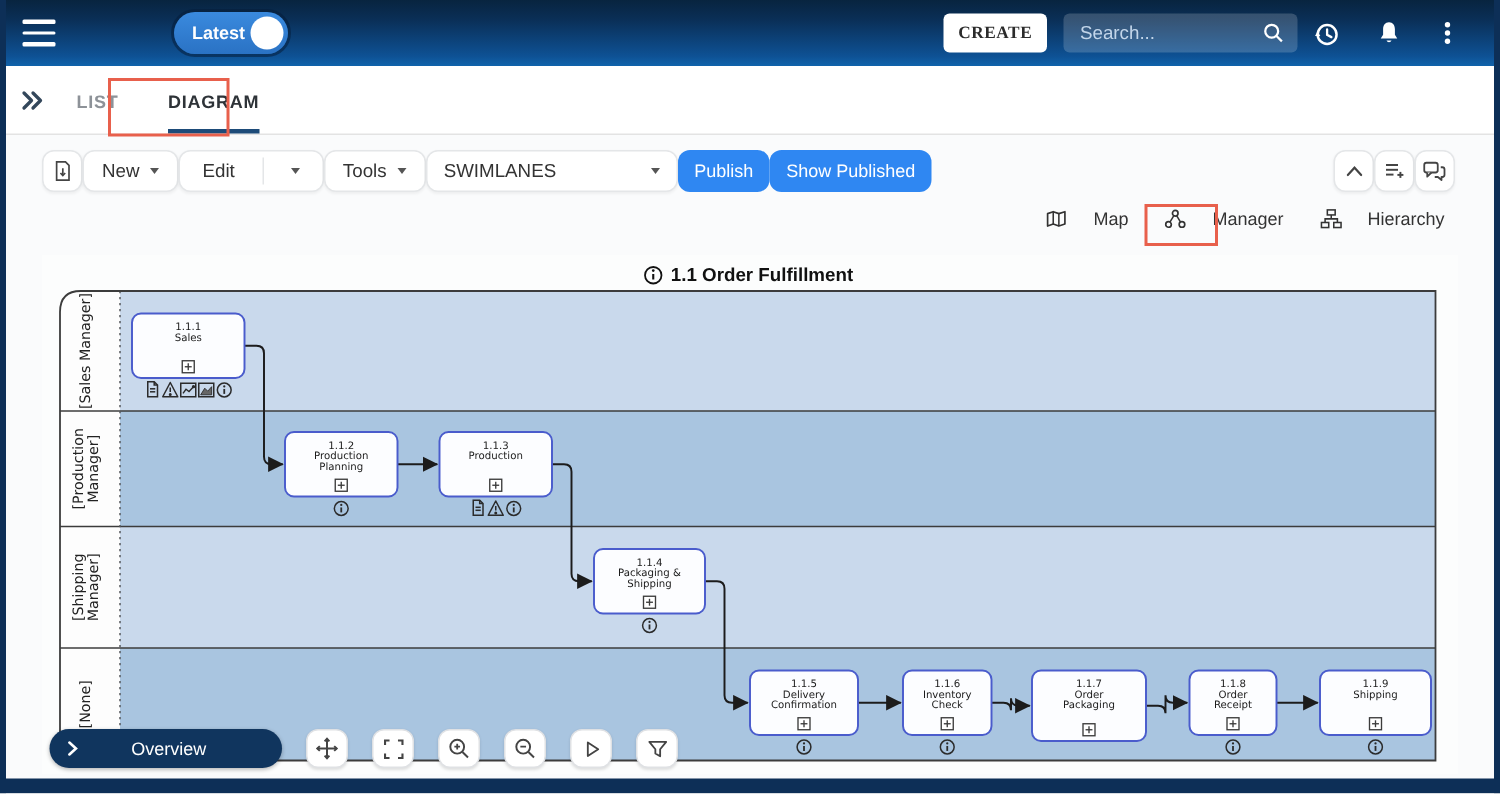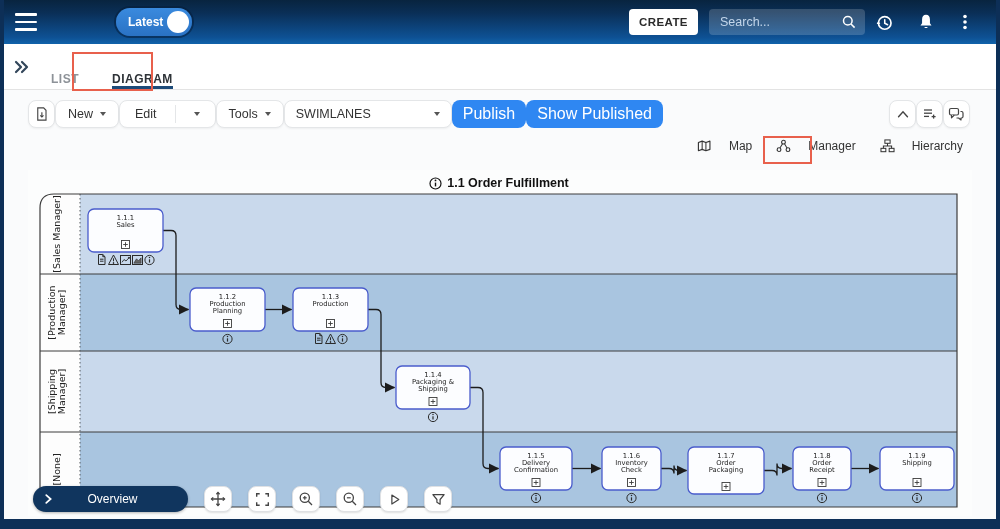--- a/index.html
+++ b/index.html
@@ -14,46 +14,46 @@
   
   header { position:absolute; left:0; top:0; right:0; height:44px;
     background:linear-gradient(180deg,#08243f 0%,#0a2f57 30%,#0e5194 85%,#1063ab 100%); z-index:30; }
   .hamburger { position:absolute; left:15px; top:13px; width:22px; height:18px; display:flex; flex-direction:column; justify-content:space-between; cursor:pointer; }
   .hamburger span { display:block; height:2.6px; background:#fff; border-radius:1px; }
   .toggle-pill { position:absolute; left:68px; top:8px; width:76px; height:28px; border-radius:14px;
     background:linear-gradient(180deg,#3a8ade,#2a72c4); box-shadow:0 0 0 2px rgba(6,30,58,.55); display:flex; align-items:center; cursor:pointer;margin-left:48px; }
   .toggle-pill .lbl { color:#fff; font-size:12px; font-weight:bold; padding-left:12px; }
   .toggle-pill .knob { position:absolute; right:3px; top:3px; width:22px; height:22px; border-radius:50%; background:#fff; }
   .create-btn { position:absolute; left:629px; top:9px; width:69px; height:26px; background:#fff; border:none; border-radius:4px;
-    font-size:11.5px; font-weight:bold; color:#2b2b2b; letter-spacing:.4px; cursor:pointer; }
+    font-size:11.5px; font-weight:bold; color:#2b2b2b; letter-spacing:.4px; cursor:pointer;font-family:Liberation Serif, serif; }
   .search-box { position:absolute; left:709px; top:9px; width:156px; height:26px; border-radius:4px;
     background:rgba(255,255,255,.18); display:flex; align-items:center; padding:0 8px 0 11px; }
   .search-box input { flex:1; min-width:0; background:transparent; border:none; outline:none; color:#eaf2fa; font-size:12.5px; }
   .search-box input::placeholder { color:#c3d6ea; }
   .hd-icon { position:absolute; top:10px; width:24px; height:24px; display:flex; align-items:center; justify-content:center; cursor:pointer; }
 
   
   .tabs { position:absolute; left:4px; right:4px; top:44px; height:46px; background:#fff; border-bottom:1px solid #e3e3e3; z-index:20; }
   .collapse-ctl { position:absolute; left:8px; top:13px; cursor:pointer; }
   .tab-row { position:absolute; left:47px; top:0; height:100%; display:flex; gap:33px; }
-  .tab { display:flex; align-items:flex-end; height:100%; font-size:12px; font-weight:600; letter-spacing:.5px;
-    color:#8d9298; border-bottom:3px solid transparent; padding-top:4px; cursor:pointer; }
+  .tab { display:flex; align-items:flex-start; height:100%; font-size:12px; font-weight:600; letter-spacing:.5px;
+    color:#8d9298; border-bottom:3px solid transparent; padding-top:17px; cursor:pointer; }
   .tab.active { color:#2e3338; border-bottom-color:#1d4b79; }
 
   
   .toolbar { position:absolute; left:28px; right:30px; top:100px; height:28px; display:flex; align-items:center; gap:0; z-index:20; }
   .tbtn { height:28px; background:#fff; border:1px solid #e4e6e8; border-radius:8px; box-shadow:0 1px 2px rgba(0,0,0,.05);
     display:flex; align-items:center; justify-content:center; gap:7px; font-size:12.5px; color:#333; padding:0 12px; cursor:pointer; }
   .tbtn.icon-only { width:27px; padding:0; }
   .caret { width:0; height:0; border-left:3.5px solid transparent; border-right:3.5px solid transparent; border-top:4.5px solid #555; }
   .split { padding:4px;align-items:center; }
   .split .part { display:flex; align-items:center; height:100%; padding:0 11px; }
   .split .sep { width:1px; height:100%; background:#e4e6e8; }
   .type-select { width:168px; justify-content:space-between; padding:0 11px; }
-  .blue-btn { height:28px; border:none; border-radius:8px; background:#2f87f2; color:#fff; font-size:16px; padding:0 11px; cursor:pointer; }
+  .blue-btn { height:28px; border:none; border-radius:8px; background:#2f87f2; color:#fff; font-size:12px; padding:0 11px; cursor:pointer; }
   .tb-spacer { flex:1; }
 
   
   .views { position:absolute; right:37px; top:139px; display:flex; gap:24px; z-index:20; }
   .view-item { display:flex; align-items:center; gap:17px; font-size:12px; color:#333; cursor:pointer; }
 
   
   .canvas { position:absolute; left:28px; top:170px; width:944px; height:346px; background:#fcfdfd; }
   .dg-title { position:absolute; left:40px; top:176px; width:918px; display:flex; align-items:center; justify-content:center; gap:5px;
     font-size:12.5px; font-weight:bold; color:#111; z-index:10; }

